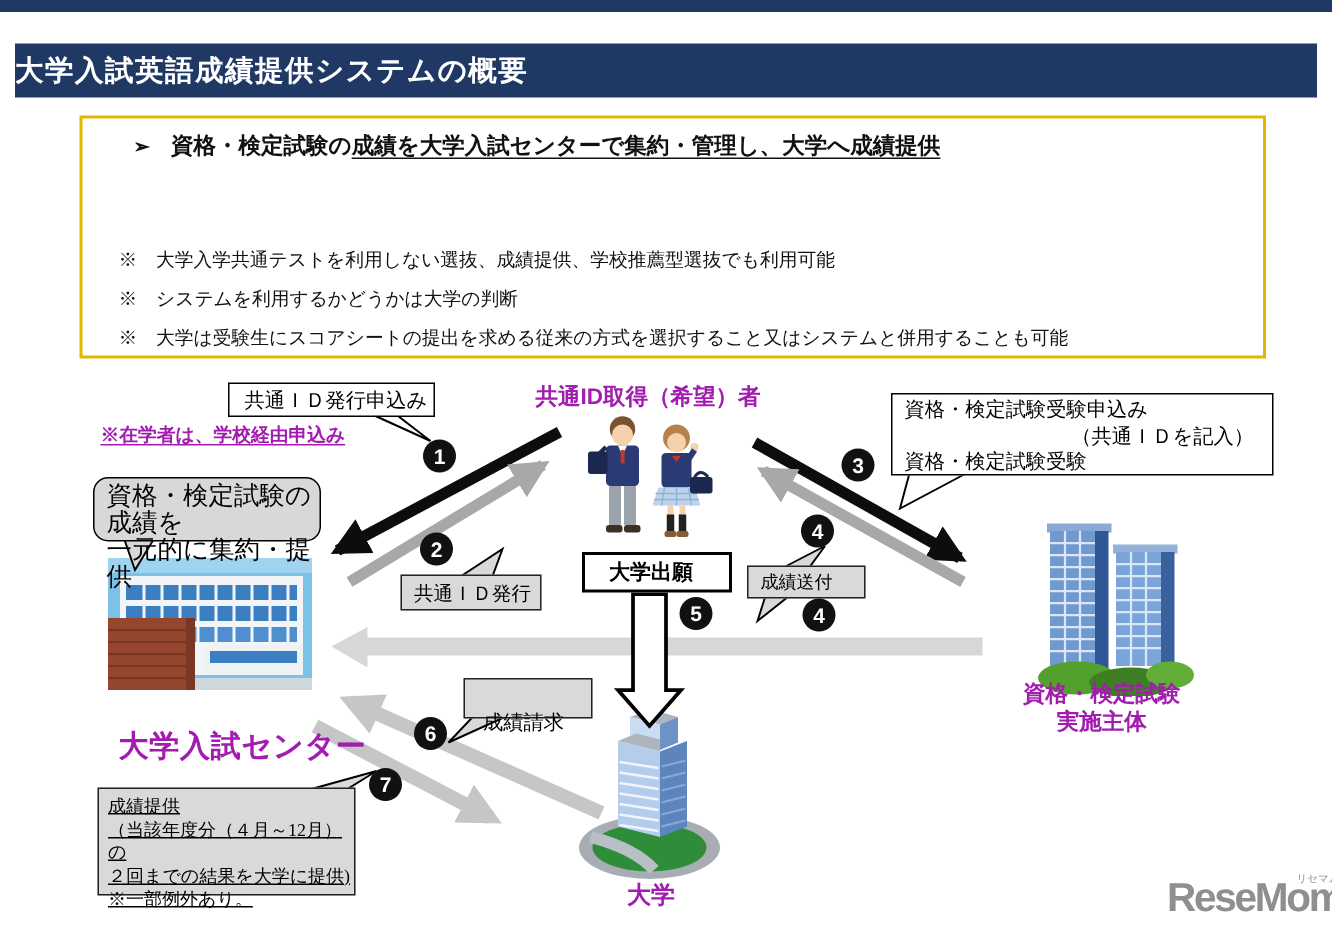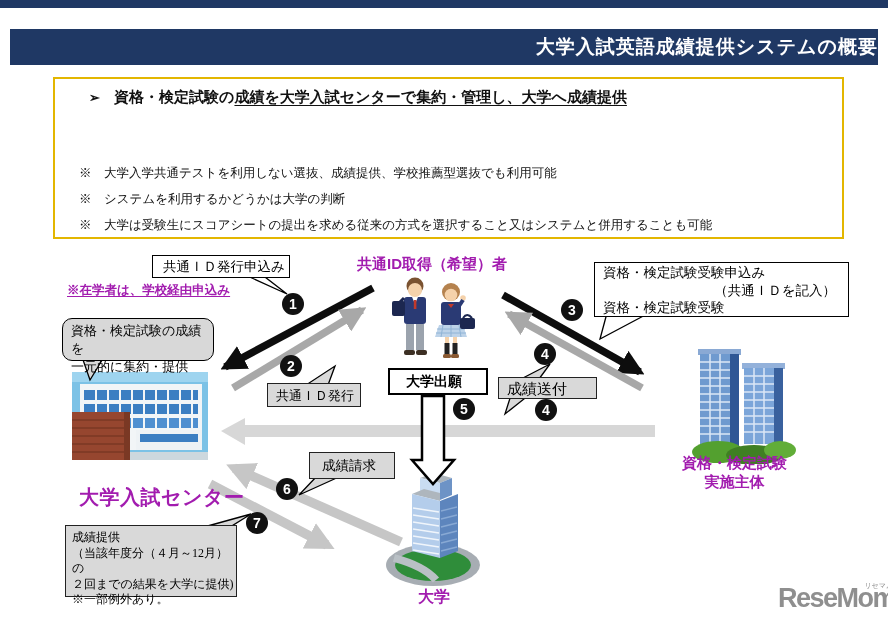--- a/index.html
+++ b/index.html
@@ -3,21 +3,21 @@
 <meta charset="utf-8">
 <style>
   html,body{margin:0;padding:0;background:#fff;}
   .stage{position:relative;width:888px;height:625px;background:#fff;overflow:hidden;
          font-family:"Liberation Sans",sans-serif;color:#111;}
 
   
   .top-strip{position:absolute;left:0;top:0;width:888px;height:8px;background:#1F3864;}
   .title-bar{position:absolute;left:10px;top:29px;width:868px;height:36px;background:#1F3864;
              color:#fff;font-size:19px;font-weight:bold;letter-spacing:1px;
-             display:flex;align-items:center;justify-content:flex-end;}
+             display:flex;align-items:center;justify-content:flex-start;}
 
   
   .summary-box{position:absolute;left:53px;top:77px;width:787px;height:158px;
                border:2px solid #E3B600;background:#fff;}
   .bullet-row{position:absolute;left:34px;font-size:15px;font-weight:600;white-space:nowrap;}
   .bullet-row.r1{top:9px}.bullet-row.r2{top:37px}
   .bullet-marker{margin-right:10px;font-size:13px;}
   .u{text-decoration:underline;text-underline-offset:3px;margin-top:24px;}
   .note{position:absolute;left:24px;font-size:12.5px;font-weight:500;white-space:nowrap;}
   .n1{top:86px}.n2{top:112px}.n3{top:138px}
@@ -35,25 +35,25 @@
            font-family:"Liberation Serif",serif;box-sizing:border-box;}
   #id-apply{left:152px;top:255px;width:138px;height:23px;font-size:13.5px;padding:2px 0 0 10px;}
   #exam-apply{left:594px;top:262px;width:255px;height:55px;font-size:13.5px;line-height:17.5px;padding-top:1px;}
   #exam-apply .l1,#exam-apply .l3{padding-left:8px;}
   #exam-apply .l2{text-align:right;padding-right:12px;}
   #univ-apply{left:388px;top:368px;width:100px;height:27px;border-width:2.5px;
               font-family:"Liberation Sans",sans-serif;font-weight:bold;font-size:14px;padding:3px 0 0 16px;}
   .gray-callout{position:absolute;background:#D9D9D9;border:1px solid #222;color:#000;z-index:4;
                 font-family:"Liberation Serif",serif;box-sizing:border-box;}
   #center-bubble{left:62px;top:318px;width:152px;height:43px;border:1.5px solid #000;border-radius:10px;
-                 background:#D8D8D8;font-size:13px;line-height:18px;padding:3px 0 0 8px;}
+                 background:#D8D8D8;font-size:17px;line-height:18px;padding:3px 0 0 8px;}
   #id-issue{left:267px;top:383px;width:94px;height:24px;font-size:13px;padding:3px 0 0 8px;}
-  #score-send{left:498px;top:377px;width:99px;height:22px;font-size:15px;padding:2px 0 0 8px;}
-  #score-request{left:309px;top:452px;width:86px;height:27px;font-size:13.5px;padding:4px 0 0 12px;}
-  #score-provide{left:65px;top:525px;width:172px;height:72px;font-size:12px;line-height:15.5px;padding:4px 0 0 6px;}
+  #score-send{left:498px;top:377px;width:79px;height:22px;font-size:12px;padding:2px 0 0 8px;}
+  #score-request{left:309px;top:452px;width:86px;height:27px;font-size:13.5px;padding:20px 0 0 12px;}
+  #score-provide{left:65px;top:525px;width:172px;height:72px;font-size:12px;line-height:15.5px;padding:4px 0 0 6px;text-decoration:underline;}
   #note-enrolled{left:67px;top:282px;font-size:12.5px;text-decoration:underline;text-underline-offset:2px;}
 
   .badge{position:absolute;width:22px;height:22px;border-radius:50%;background:#111;color:#fff;
          font-size:14px;font-weight:bold;display:flex;align-items:center;justify-content:center;z-index:5;}
   #b1{left:282px;top:293px}#b2{left:280px;top:355px}#b3{left:561px;top:299px}
   #b4a{left:534px;top:343px}#b4b{left:535px;top:399px}#b5{left:453px;top:398px}
   #b6{left:276px;top:478px}#b7{left:246px;top:512px}
 
   .logo{position:absolute;left:778px;top:583px;color:#8F8F8F;z-index:4;}
   .logo-text{font-size:27px;font-weight:bold;letter-spacing:-1.5px;}

